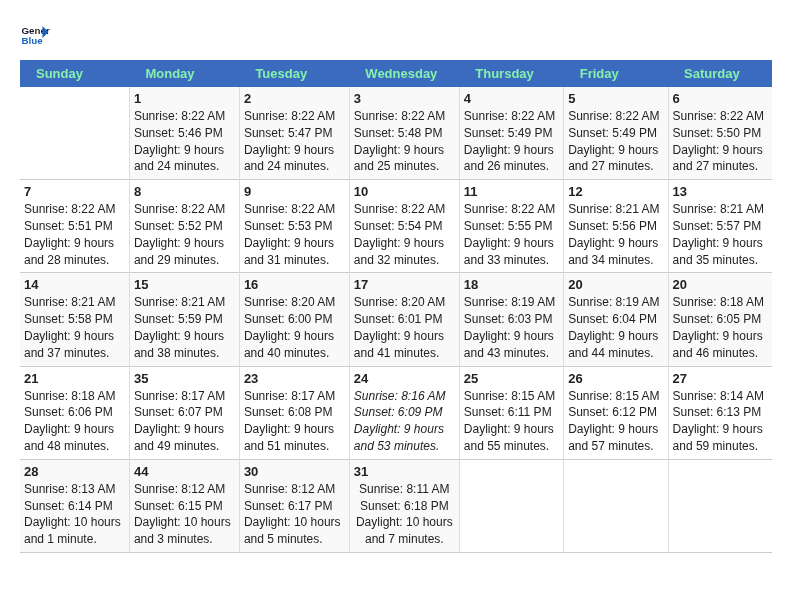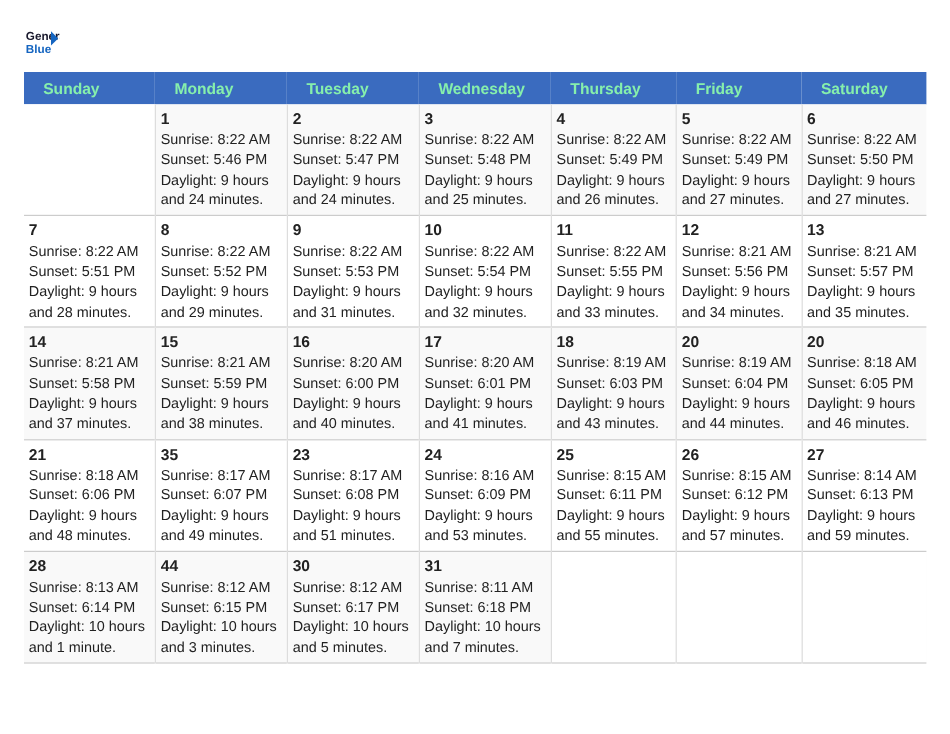--- a/index.html
+++ b/index.html
@@ -280,21 +280,21 @@
         </td>
         <td>
           <span class="day-num">23</span>
           <div class="cell-content" style="white-space: pre-line;">Sunrise: 8:17 AM
 Sunset: 6:08 PM
 Daylight: 9 hours
 and 51 minutes.</div>
         </td>
         <td>
           <span class="day-num">24</span>
-          <div class="cell-content" style="white-space: pre-line;">Sunrise: 8:16 AM
+          <div class="cell-content" style="white-space: pre-line; font-style: italic;">Sunrise: 8:16 AM
 Sunset: 6:09 PM
 Daylight: 9 hours
 and 53 minutes.</div>
         </td>
         <td>
           <span class="day-num">25</span>
           <div class="cell-content" style="white-space: pre-line;">Sunrise: 8:15 AM
 Sunset: 6:11 PM
 Daylight: 9 hours
 and 55 minutes.</div>
@@ -331,21 +331,21 @@
         </td>
         <td>
           <span class="day-num">30</span>
           <div class="cell-content" style="white-space: pre-line;">Sunrise: 8:12 AM
 Sunset: 6:17 PM
 Daylight: 10 hours
 and 5 minutes.</div>
         </td>
         <td>
           <span class="day-num">31</span>
-          <div class="cell-content" style="white-space: pre-line;">Sunrise: 8:11 AM
+          <div class="cell-content" style="white-space: pre-line; text-align: center;">Sunrise: 8:11 AM
 Sunset: 6:18 PM
 Daylight: 10 hours
 and 7 minutes.</div>
         </td>
         <td style="background: rgb(255, 255, 255);"></td>
         <td style="background: rgb(255, 255, 255);"></td>
         <td style="background: rgb(255, 255, 255);"></td>
       </tr>
     </tbody>
 </table>

